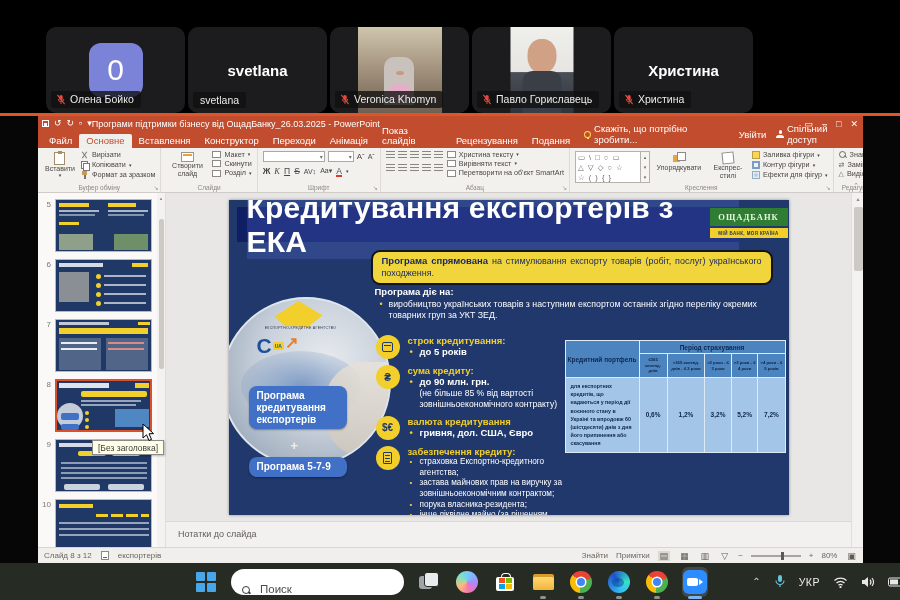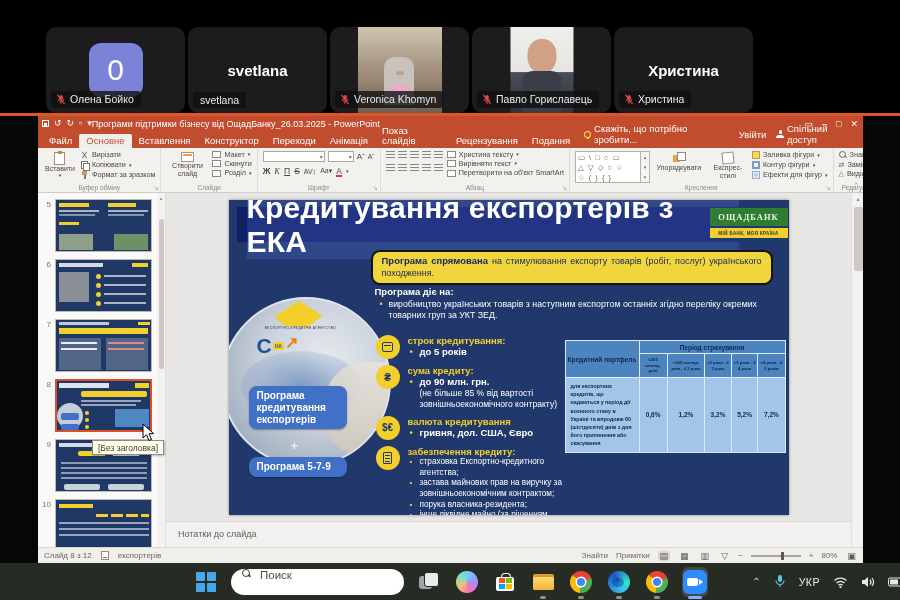--- a/index.html
+++ b/index.html
@@ -182,21 +182,21 @@
   .zoomthumb { position:absolute; left:60%; top:-3px; width:3px; height:8px; background:#5c5954; }
 
   
   .taskbar { position:absolute; left:0; top:563px; width:900px; height:37px; background:#262b24; }
   .tb-center { position:absolute; left:193px; top:0; height:37px; display:flex; align-items:center; gap:12px; }
   .tbicon { width:26px; height:26px; position:relative; display:flex; align-items:center; justify-content:center; }
   .runbar { position:absolute; bottom:-4px; left:50%; transform:translateX(-50%); width:6px; height:3px; border-radius:2px; background:#8d938c; }
   .runbar.active { width:14px; background:#7db4ef; }
   .winlogo { width:20px; height:20px; display:grid; grid-template-columns:9px 9px; grid-template-rows:9px 9px; gap:2px; }
   .winlogo div { background:#48a7e8; border-radius:1px; }
-  .searchpill { width:173px; height:26px; background:#fff; border-radius:13px; display:flex; align-items:flex-start; padding-left:11px; gap:9px; }
+  .searchpill { width:173px; height:26px; background:#fff; border-radius:13px; display:flex; align-items:flex-end; padding-left:11px; gap:9px; }
   .maglass { width:9px; height:9px; position:relative; flex:none; }
   .maglass::before { content:""; position:absolute; left:0; top:0; width:6px; height:6px; border:1.5px solid #3a3a3a; border-radius:50%; }
   .maglass::after { content:""; position:absolute; left:6.4px; top:6.4px; width:3.4px; height:1.6px; background:#3a3a3a; transform:rotate(45deg); border-radius:1px; }
   .searchtext { font-size:11.5px; color:#4c4c4c; }
   .taskview { width:20px; height:20px; position:relative; }
   .taskview::before { content:""; position:absolute; left:0; top:4px; width:13px; height:13px; background:#9fa4a8; border-radius:3px; }
   .taskview::after { content:""; position:absolute; left:5px; top:0; width:13px; height:13px; background:#e9ecef; border-radius:3px; border:1px solid #262b24; }
   .copilot { width:22px; height:22px; border-radius:50%; background:conic-gradient(from 20deg,#76c3ff,#a78bfa,#f472b6,#fdba74,#7ee3c3,#76c3ff); }
   .store { width:20px; height:18px; position:relative; }
   .store .bag { position:absolute; left:1px; top:4px; width:18px; height:14px; background:#fff; border-radius:2px; display:grid; grid-template-columns:6px 6px; grid-template-rows:5px 5px; gap:1px; align-content:center; justify-content:center; }

